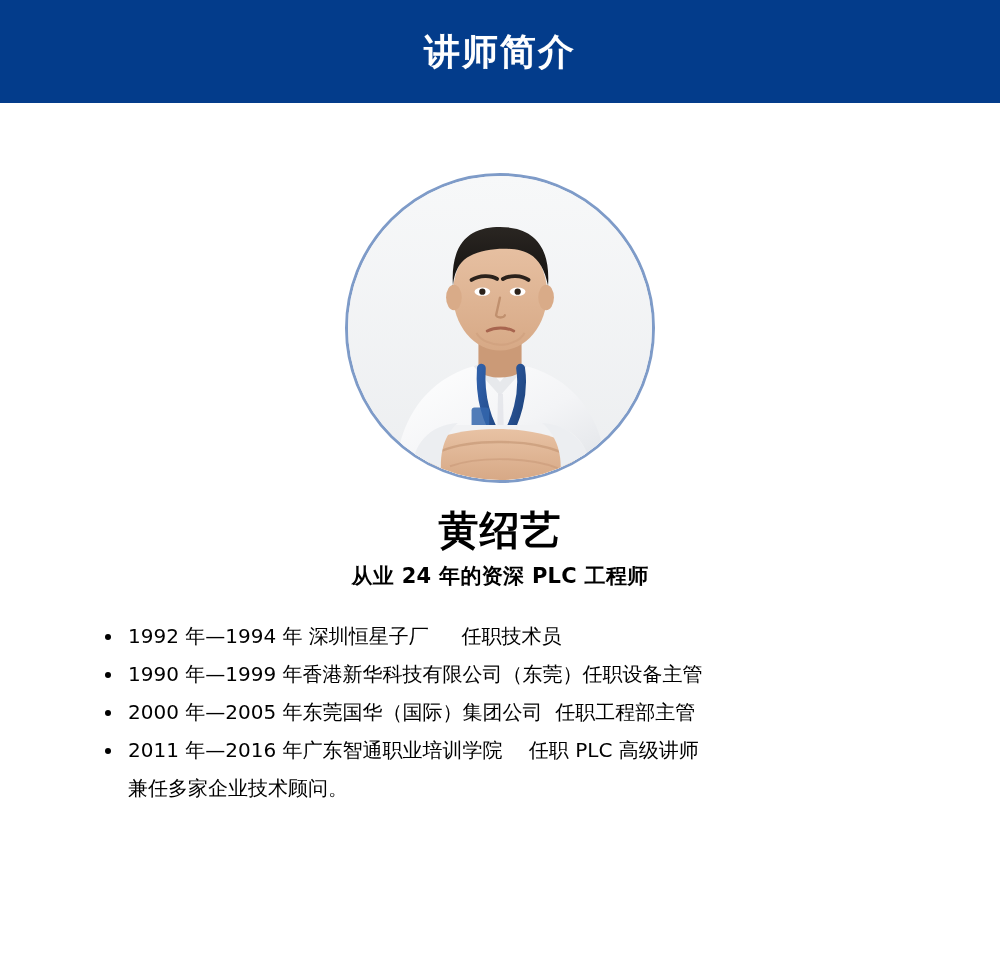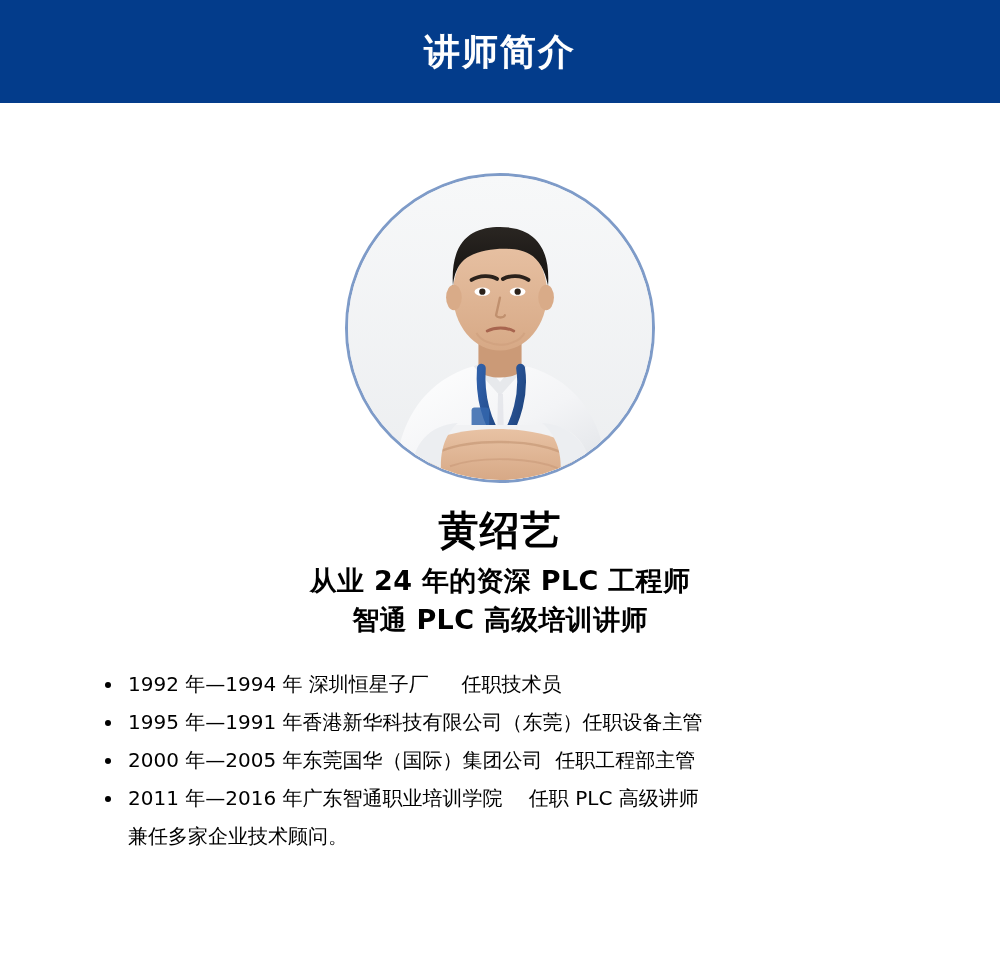--- a/index.html
+++ b/index.html
@@ -66,21 +66,21 @@
     margin-top: 22px;
   }
   .person-name {
     font-size: 40px;
     font-weight: bold;
     line-height: 1.25;
     letter-spacing: 1px;
     font-family: "DejaVu Sans", "Liberation Sans", sans-serif;
   }
   .person-title {
-    font-size: 27px;
+    font-size: 21px;
     font-weight: bold;
     line-height: 1.45;
     letter-spacing: 0.3px;
     margin-top: 6px;
     font-family: "DejaVu Sans", "Liberation Sans", sans-serif;
   }
   .person-title .tline { display: block; }
 
   
   .bio-list {
@@ -184,23 +184,22 @@
       <path d="M198 252 C226 254 248 272 250 310 L216 310 C220 284 212 264 198 252 Z" fill="#eceef1"></path>
       <path d="M112 252 C84 254 64 272 64 310 L96 310 C92 284 98 264 112 252 Z" fill="#eceef1"></path>
     </svg>
   </div>
 </div>
 
 <div class="name-block">
   <div class="person-name">黄绍艺</div>
   <div class="person-title">
     <span class="tline">从业 24 年的资深 PLC 工程师</span>
-    <span class="tline">智通 PLC 高级培训讲师</span>
   </div>
 </div>
 
 <ul class="bio-list">
   <li class="bio-item">1992 年—1994 年 深圳恒星子厂　  任职技术员</li>
-  <li class="bio-item">1995 年—1991 年香港新华科技有限公司（东莞）任职设备主管</li>
+  <li class="bio-item">1990 年—1999 年香港新华科技有限公司（东莞）任职设备主管</li>
   <li class="bio-item">2000 年—2005 年东莞国华（国际）集团公司  任职工程部主管</li>
   <li class="bio-item">2011 年—2016 年广东智通职业培训学院　 任职 PLC 高级讲师
 兼任多家企业技术顾问。</li>
 </ul>
 
 </body></html>

